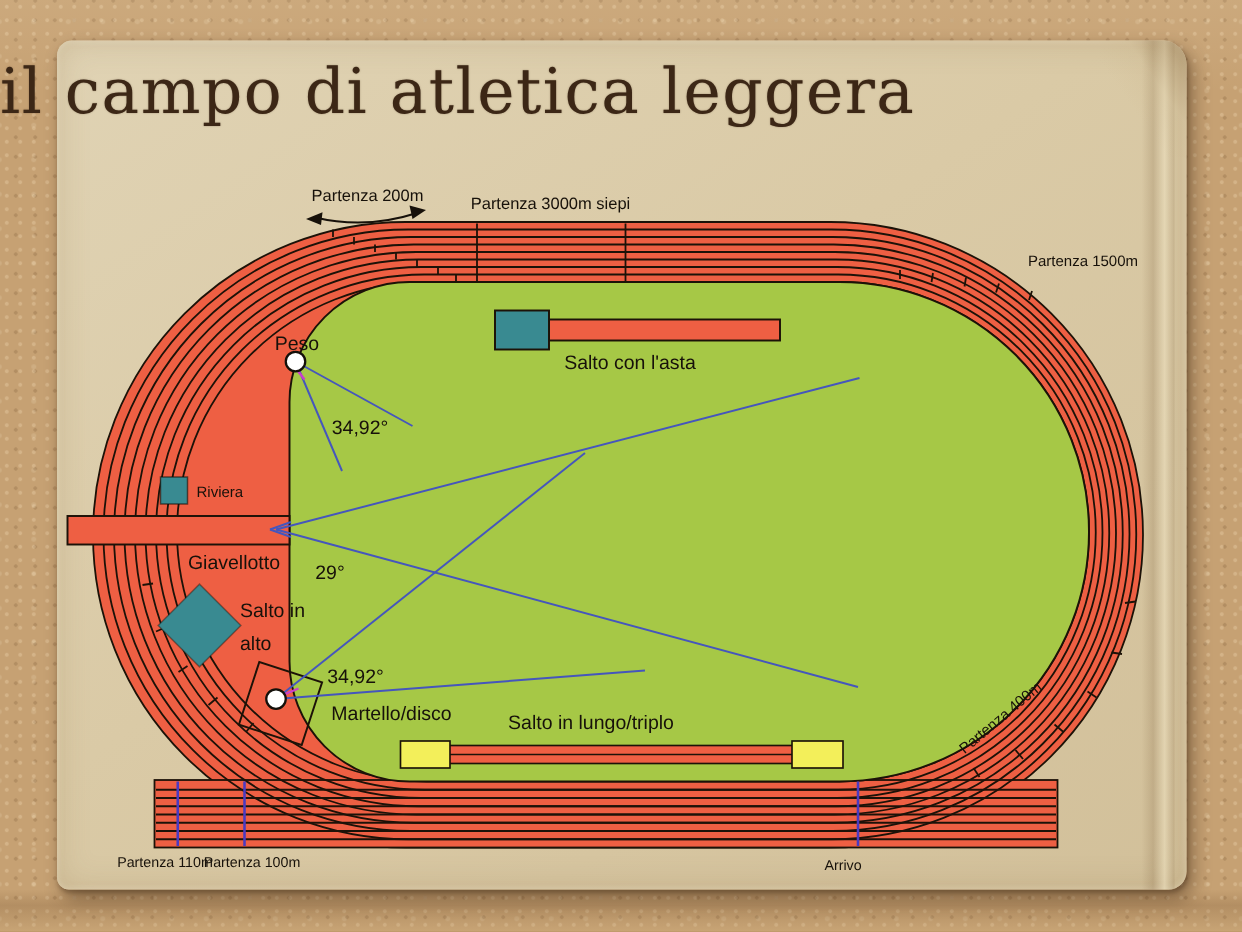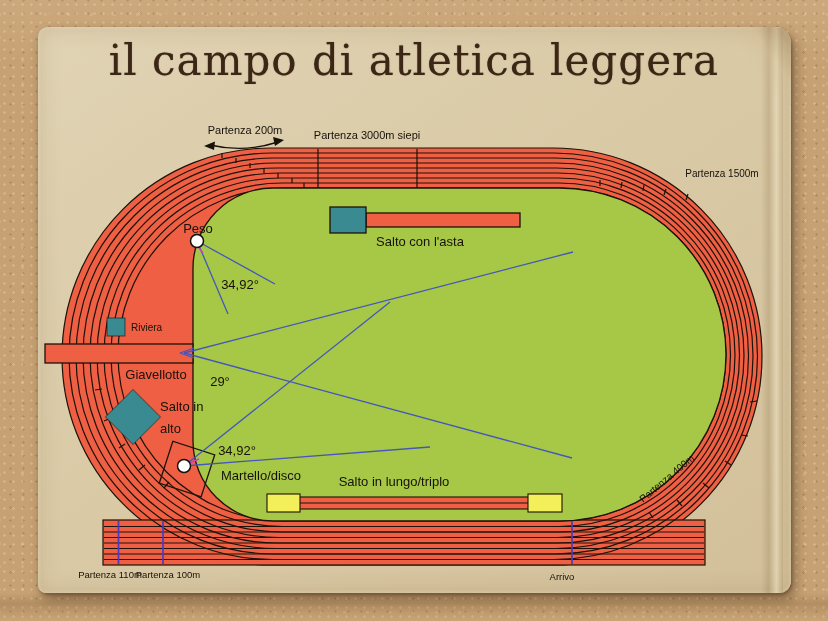--- a/index.html
+++ b/index.html
@@ -25,21 +25,21 @@
   .paper::before{ 
     content:"";position:absolute;top:0;right:8px;width:22px;height:100%;
     background:linear-gradient(to right, rgba(120,90,55,0) 0%, rgba(120,90,55,.20) 35%, rgba(240,228,195,.55) 70%, rgba(120,90,55,.15) 100%);
   }
   .paper::after{ 
     content:"";position:absolute;top:0;right:0;width:58px;height:78px;
     border-top-right-radius:16px;
     background:linear-gradient(235deg, rgba(140,108,66,.45) 0%, rgba(205,185,145,.25) 35%, rgba(205,185,145,0) 60%);
   }
   .title{
-    position:absolute;left:0;top:36px;width:828px;margin:0;text-align:center;
+    position:absolute;left:0;top:36px;width:828px;margin:0;
     font-family:"DejaVu Serif", serif;font-weight:500;font-size:42px;letter-spacing:1px;
     color:#3c2716;text-shadow:0 0 1px rgba(60,39,22,.5);
   }
   svg.diagram{position:absolute;left:0;top:0;}
   .lbl{font-family:"Liberation Sans", sans-serif;fill:#17110a;}
   .f13{font-size:13px;}
   .f11{font-size:11px;}
   .f10{font-size:10px;}
   .f9{font-size:9.5px;}
 </style>

